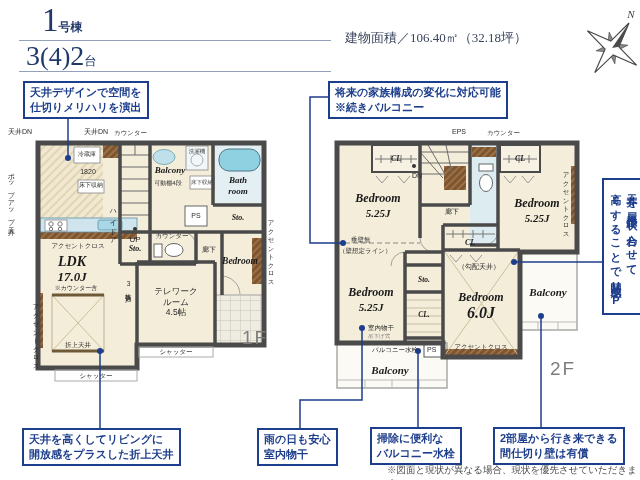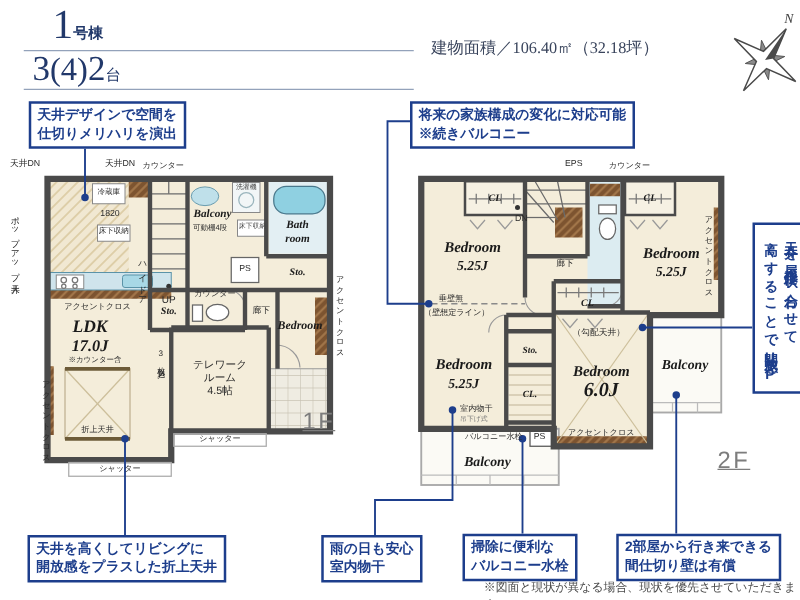--- a/index.html
+++ b/index.html
@@ -16,21 +16,21 @@
            font-size:11px;line-height:1.35;padding:2px 5px;background:#fff;
            white-space:pre-line;z-index:4;}
   .callout.vbox{writing-mode:vertical-rl;text-orientation:upright;letter-spacing:2px;
                 padding:5px 3px;line-height:1.45;}
   
   .lbl{position:absolute;font-size:8px;color:#2b2b2b;white-space:pre-line;z-index:3;line-height:1.25;}
   .ctr{transform:translate(-50%,-50%);text-align:center;}
   .rm{font-family:"Liberation Serif",serif;font-style:italic;font-weight:bold;color:#1a1a1a;}
   .s7{font-size:7px;} .s65{font-size:6.5px;} .s6{font-size:6px;} .s55{font-size:5.5px;color:#777;}
   .vert{writing-mode:vertical-rl;text-orientation:upright;letter-spacing:1px;}
-  .floor-tag{font-size:19px;color:#7d7d7d;letter-spacing:2px;z-index:3;position:absolute;text-decoration:underline;}
+  .floor-tag{font-size:19px;color:#7d7d7d;letter-spacing:2px;z-index:3;position:absolute;}
   .note{position:absolute;font-size:9.5px;color:#4a4a4a;z-index:3;}
   svg{position:absolute;left:0;top:0;z-index:1;}
 </style>
 </head>
 <body>
 
 <svg width="640" height="480" viewBox="0 0 640 480">
   <defs>
     <pattern id="wood" width="5" height="5" patternUnits="userSpaceOnUse" patternTransform="rotate(45)">
       <rect width="5" height="5" fill="#7d5430"></rect>
@@ -335,15 +335,15 @@
 <div class="lbl s7 ctr" style="left:479px;top:267px;">（勾配天井）</div>
 <div class="lbl rm ctr" style="left:481px;top:297px;font-size:12px;">Bedroom</div>
 <div class="lbl rm ctr" style="left:481px;top:313px;font-size:16px;">6.0J</div>
 <div class="lbl rm ctr" style="left:424px;top:280px;font-size:7.5px;">Sto.</div>
 <div class="lbl rm ctr" style="left:424px;top:315px;font-size:7.5px;">CL.</div>
 <div class="lbl s65 ctr" style="left:481px;top:347px;">アクセントクロス</div>
 <div class="lbl s65" style="left:372px;top:346px;">バルコニー水栓</div>
 <div class="lbl s7" style="left:427px;top:346px;">PS</div>
 <div class="lbl rm ctr" style="left:390px;top:371px;font-size:11px;">Balcony</div>
 <div class="lbl rm ctr" style="left:548px;top:293px;font-size:11px;">Balcony</div>
-<div class="floor-tag" style="left:574px;top:358px;text-align:center;">2F</div>
+<div class="floor-tag" style="left:550px;top:358px;text-align:center;">2F</div>
 
 <div class="note" style="left:387px;top:464px;">※図面と現状が異なる場合、現状を優先させていただきます。</div>
 
 </body></html>

